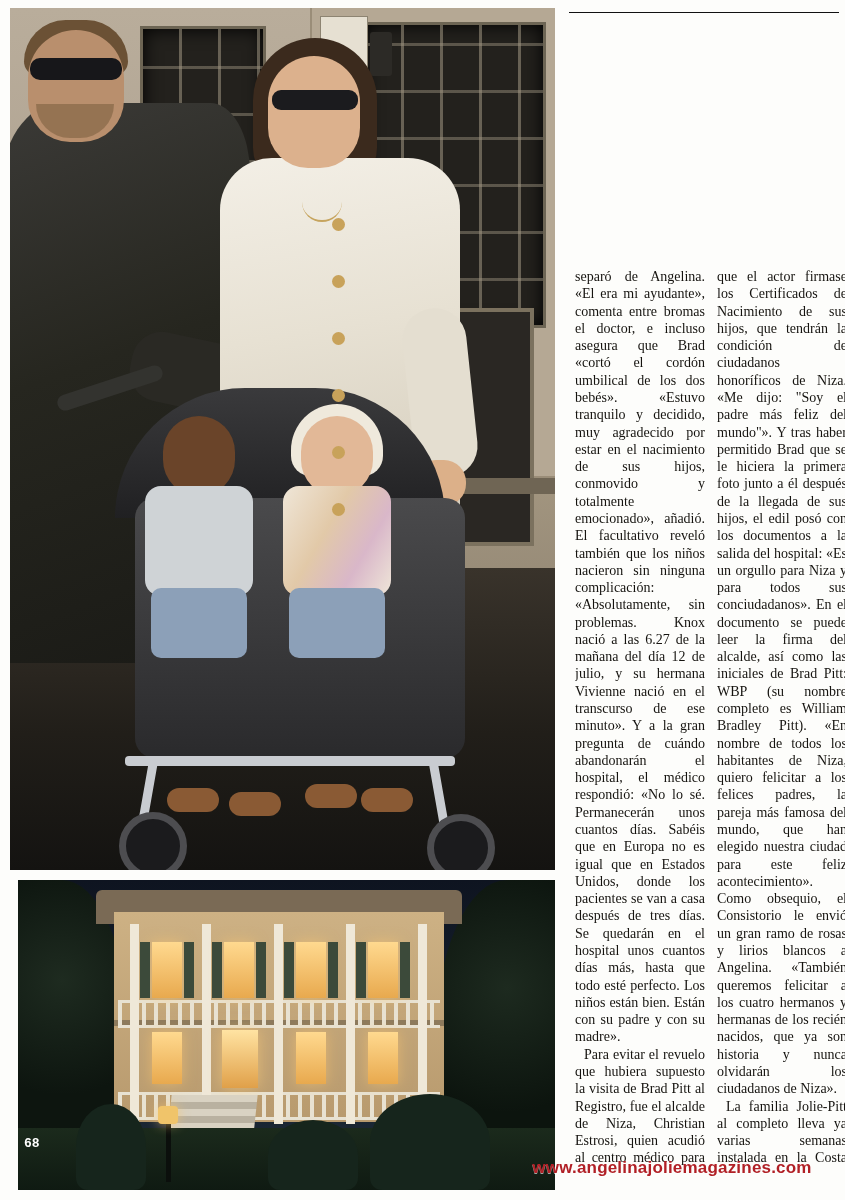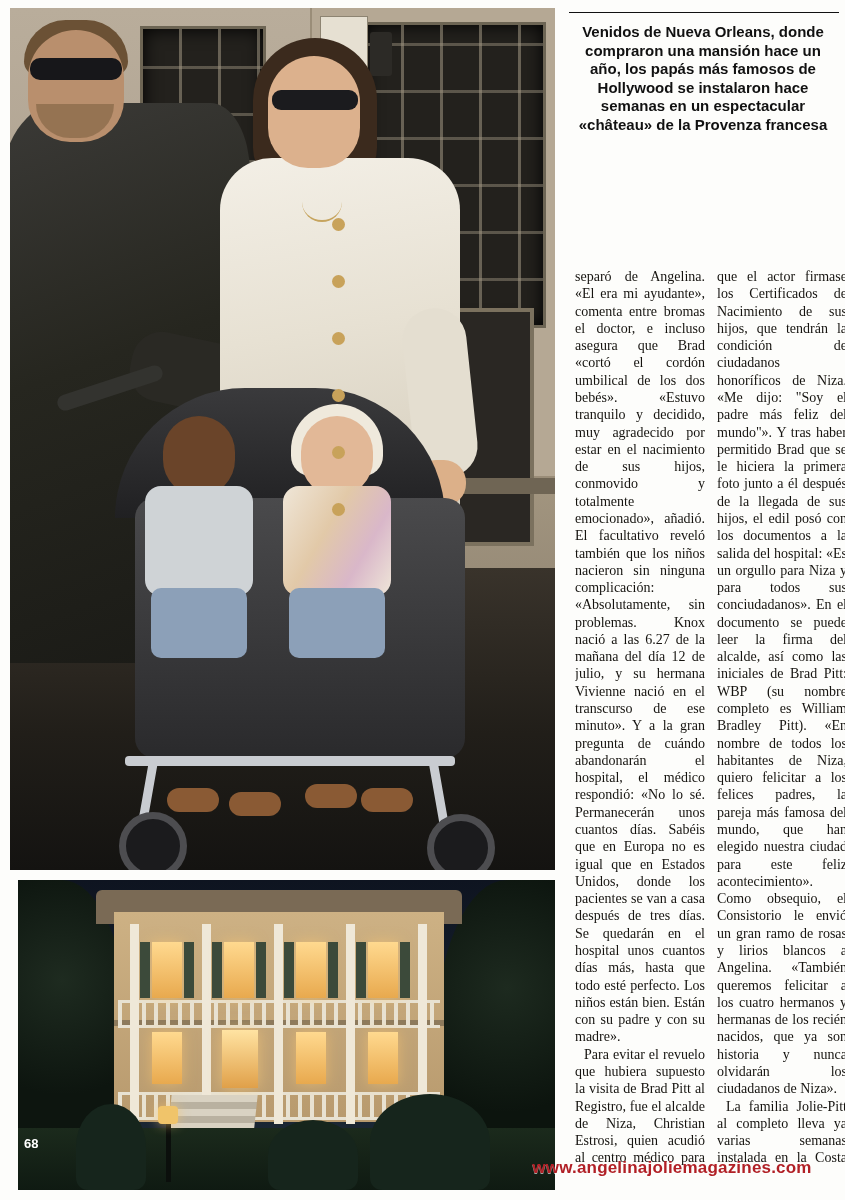--- a/index.html
+++ b/index.html
@@ -361,21 +361,21 @@
     position: absolute;
     left: 0; right: 0; bottom: 0;
     height: 62px;
     background: linear-gradient(180deg,#1b2a1c 0%, #0f1a12 100%);
   }
 
   .page-number {
     position: absolute;
     left: 14px;
     top: 1128px;
-    font-family: Liberation Sans, sans-serif;
+    font-family: Liberation Mono, monospace;
     font-size: 13px;
     color: #ffffff;
     font-weight: bold;
     z-index: 40;
   }
 
   
   .text-col {
     position: absolute;
     left: 563px;
@@ -574,21 +574,20 @@
     </div>
 
     <div class="page-number">68</div>
   </div>
 
   <div class="text-col">
 
 
     <div class="rule"></div>
 
-    <div class="standfirst">Venidos de Nueva Orleans, donde compraron una mansión hace un año, los papás más famosos de Hollywood se instalaron hace semanas en un espectacular «château» de la Provenza francesa</div>
 
     <div class="body-wrap">
       <p class="first">separó de Angelina. «El era mi ayudante», comenta entre bromas el doctor, e incluso asegura que Brad «cortó el cordón umbilical de los dos bebés». «Estuvo tranquilo y decidido, muy agradecido por estar en el nacimiento de sus hijos, conmovido y totalmente emocionado», añadió. El facultativo reveló también que los niños nacieron sin ninguna complicación: «Absolutamente, sin problemas. Knox nació a las 6.27 de la mañana del día 12 de julio, y su hermana Vivienne nació en el transcurso de ese minuto». Y a la gran pregunta de cuándo abandonarán el hospital, el médico respondió: «No lo sé. Permanecerán unos cuantos días. Sabéis que en Europa no es igual que en Estados Unidos, donde los pacientes se van a casa después de tres días. Se quedarán en el hospital unos cuantos días más, hasta que todo esté perfecto. Los niños están bien. Están con su padre y con su madre».</p>
       <p>Para evitar el revuelo que hubiera supuesto la visita de Brad Pitt al Registro, fue el alcalde de Niza, Christian Estrosi, quien acudió al centro médico para que el actor firmase los Certificados de Nacimiento de sus hijos, que tendrán la condición de ciudadanos honoríficos de Niza. «Me dijo: "Soy el padre más feliz del mundo"». Y tras haber permitido Brad que se le hiciera la primera foto junto a él después de la llegada de sus hijos, el edil posó con los documentos a la salida del hospital: «Es un orgullo para Niza y para todos sus conciudadanos». En el documento se puede leer la firma del alcalde, así como las iniciales de Brad Pitt: WBP (su nombre completo es William Bradley Pitt). «En nombre de todos los habitantes de Niza, quiero felicitar a los felices padres, la pareja más famosa del mundo, que han elegido nuestra ciudad para este feliz acontecimiento». Como obsequio, el Consistorio le envió un gran ramo de rosas y lirios blancos a Angelina. «También queremos felicitar a los cuatro hermanos y hermanas de los recién nacidos, que ya son historia y nunca olvidarán los ciudadanos de Niza».</p>
       <p>La familia Jolie-Pitt al completo lleva ya varias semanas instalada en la Costa Azul. Coincidiendo con su paso por el Festival de Cannes se alojaron en «Villa Maryland», la mansión de estilo florentino propiedad de Paul Allen, cofundador de Microsoft, y más tarde alquilaron por tres años una impresionante propiedad en un paraje, idílico de la Provenza, conocida como «Château Miraval», con treinta y cinco habitaciones, dos piscinas, una de ellas cubierta, zona de billares, gimnasio, sauna, «jacuzzi» y un espectacular salón de baile. En los tres años que dura su relación, la pareja ha batido todo un récord, formado una numerosa familia multicolor procedente de todas partes del mundo. Maddox, adoptado por Angelina durante su matrimonio con Billy Bob Thornton y a quien Brad dio su apellido posteriormente, nació en Camboya; Zahara, en Etiopía; Shiloh, hasta el momento la única hija biológica de la pareja, en Namibia; Pax, en Vietnam, y los mellizos, en Francia. De los primeros cuatro, Angelina lleva tatuado en el brazo izquierdo las coordenadas geográficas de los lugares de nacimiento; ahora tendrá que hacer espacio para añadir las de los dos nuevos miembros de esta multicolor y siempre radiante y feliz familia trotamundos.</p>
     </div>
   </div>
 
   <div class="watermark">www.angelinajoliemagazines.com</div>
 

